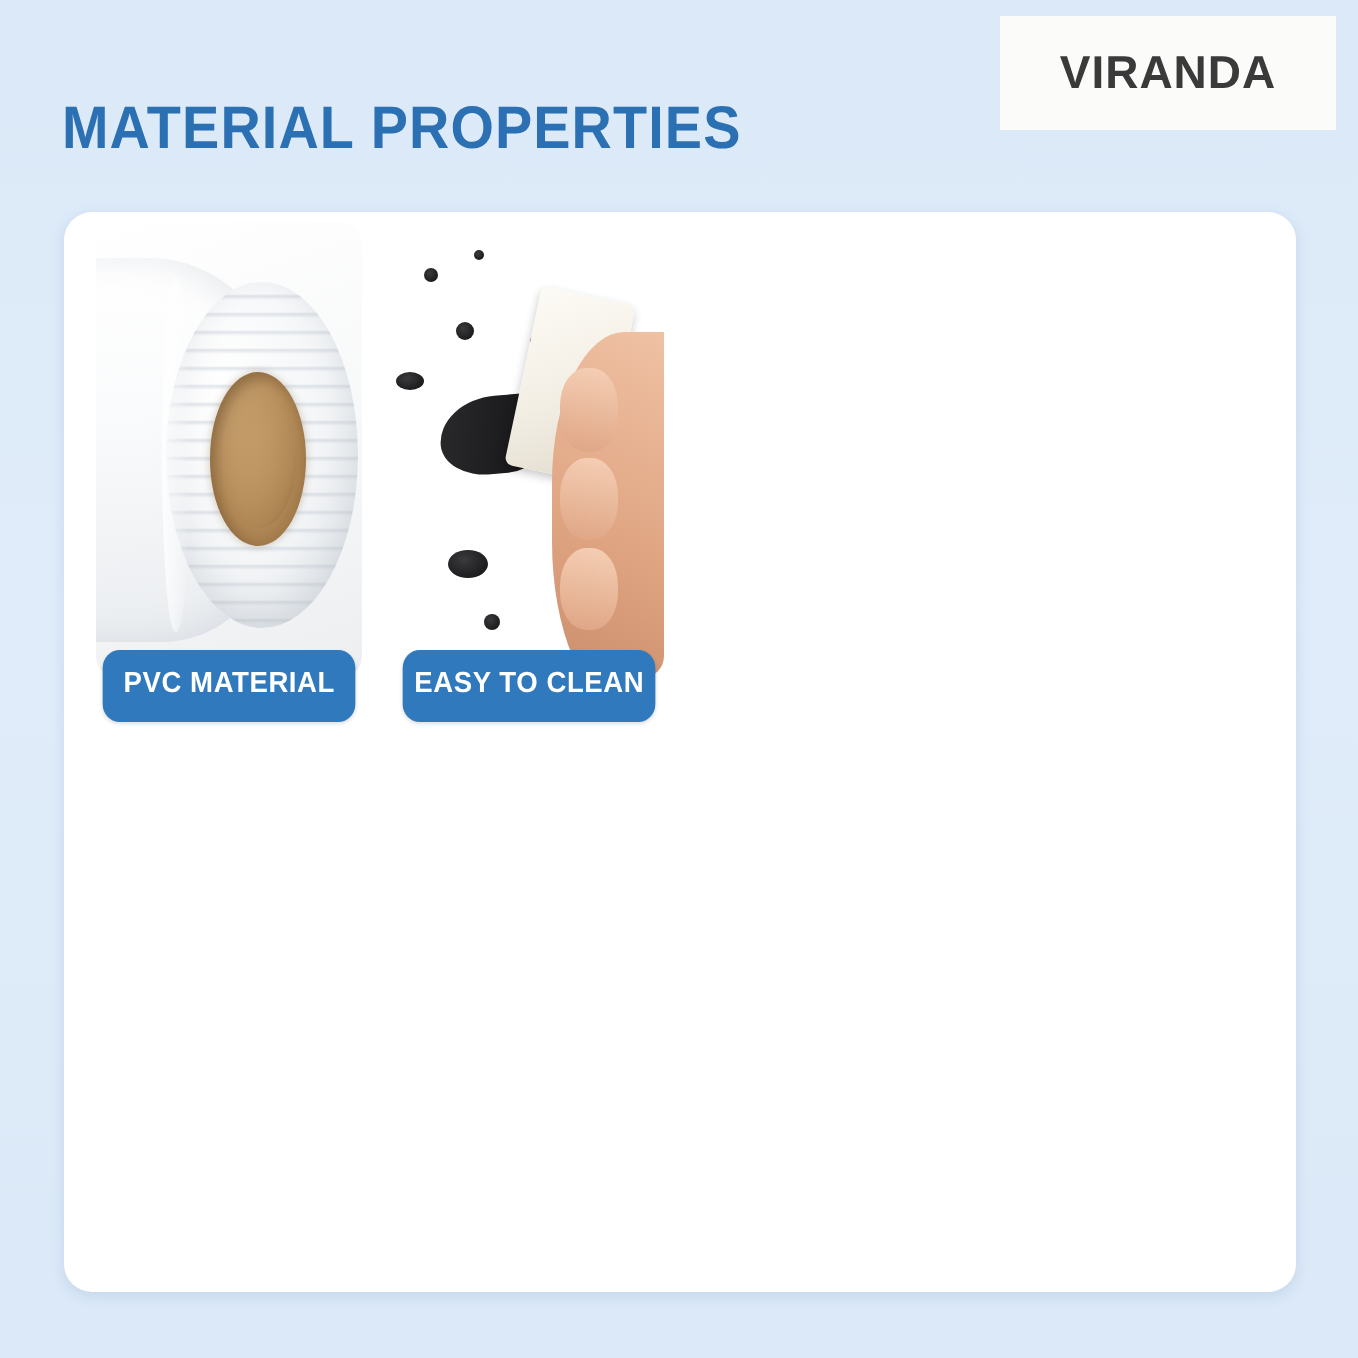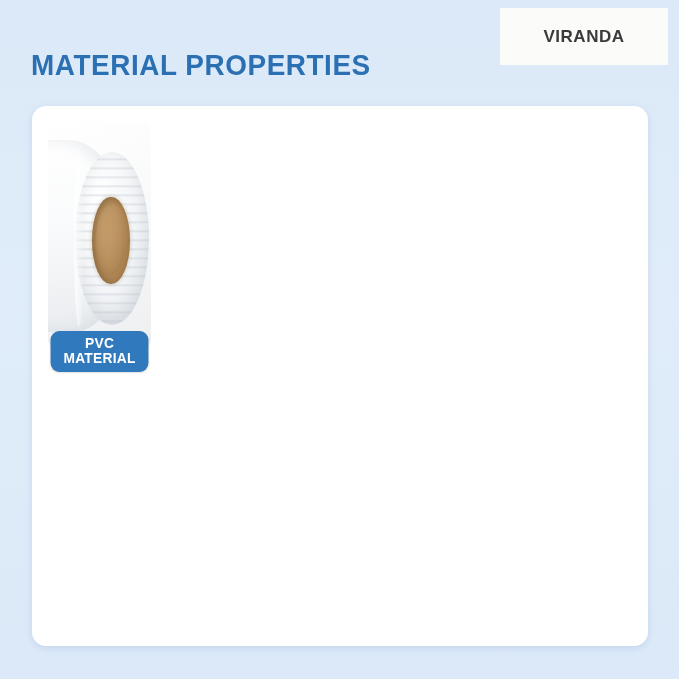--- a/index.html
+++ b/index.html
@@ -34,21 +34,21 @@
     width: 168px;
     height: 57px;
     background: #fbfbfa;
     display: flex;
     align-items: center;
     justify-content: center;
   }
   .logo-text {
     font-family: "Liberation Sans", sans-serif;
     font-weight: bold;
-    font-size: 17px;
+    font-size: 23px;
     letter-spacing: 0.5px;
     color: #3a3a3a;
   }
 
   .page-title {
     position: absolute;
     left: 31px;
     top: 48px;
     font-family: "Liberation Sans Narrow", "Liberation Sans", sans-serif;
     font-weight: bold;
@@ -68,25 +68,25 @@
     width: 616px;
     height: 540px;
     background: #ffffff;
     border-radius: 14px;
     box-shadow: 0 2px 7px rgba(90,130,175,0.18);
   }
 
   .grid {
     position: absolute;
     left: 16px;
-    top: 16px;
+    top: 5px;
     width: 584px;
     height: 516px;
     display: grid;
-    grid-template-columns: repeat(5, 1fr);
+    grid-template-columns: repeat(4, 1fr);
     grid-template-rows: repeat(2, 1fr);
     column-gap: 17px;
     row-gap: 16px;
   }
 
   .cell {
     position: relative;
     border-radius: 11px;
   }
 
@@ -430,17 +430,39 @@
             <div class="core-outer"></div>
             <div class="core-inner"></div>
           </div>
         </div>
         <div class="label">PVC MATERIAL</div>
       </div>
 
 
 
 
+      <div class="cell">
+        <div class="thumb">
+          <div class="art-clean">
+            <div class="planks"></div>
+            <div class="stain" style="left:10%;top:10%;width:7px;height:7px"></div>
+            <div class="stain" style="left:29%;top:6%;width:5px;height:5px"></div>
+            <div class="stain" style="left:22%;top:22%;width:9px;height:9px"></div>
+            <div class="stain" style="left:50%;top:24%;width:11px;height:10px"></div>
+            <div class="smear"></div>
+            <div class="stain" style="left:0%;top:33%;width:14px;height:9px"></div>
+            <div class="stain" style="left:19%;top:72%;width:20px;height:14px"></div>
+            <div class="stain" style="left:33%;top:86%;width:8px;height:8px"></div>
+            <div class="sponge"></div>
+            <div class="hand">
+              <span class="k k1"></span>
+                <span class="k k2"></span>
+                <span class="k k3"></span>
+            </div>
+          </div>
+        </div>
+        <div class="label">EASY TO CLEAN</div>
+      </div>
 
 
     </div>
   </div>
 </div>
 
 </body></html>

